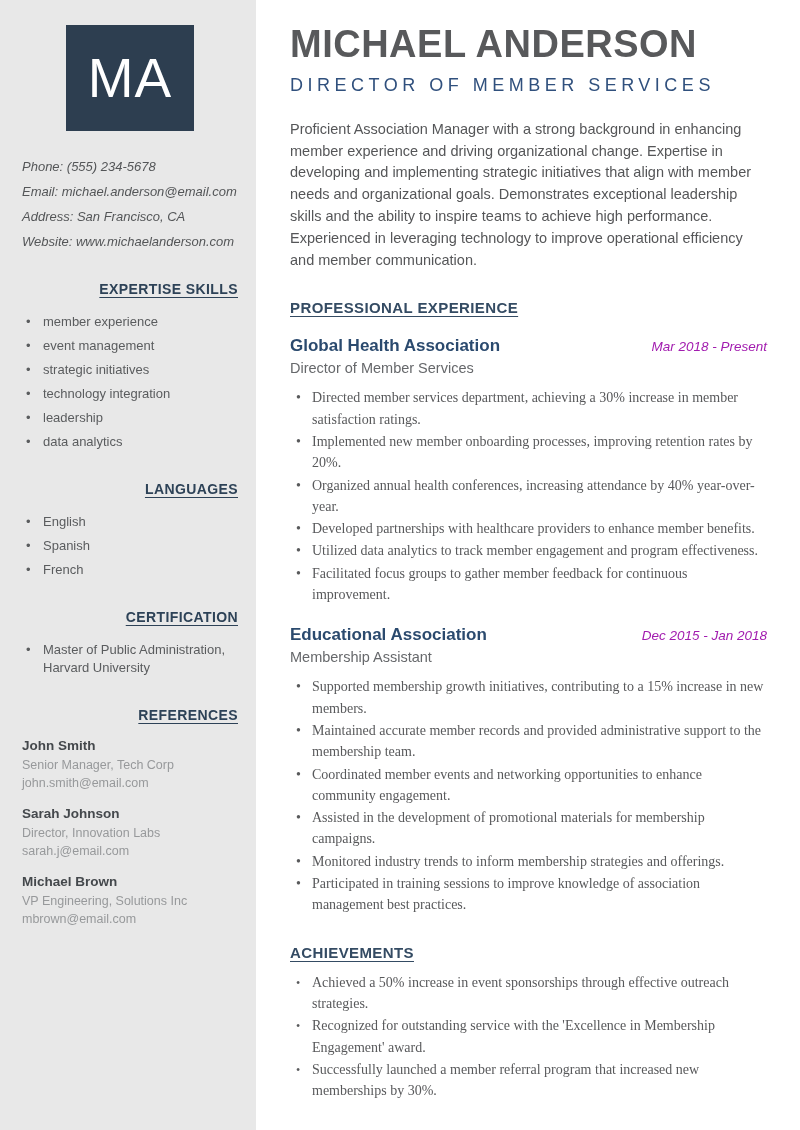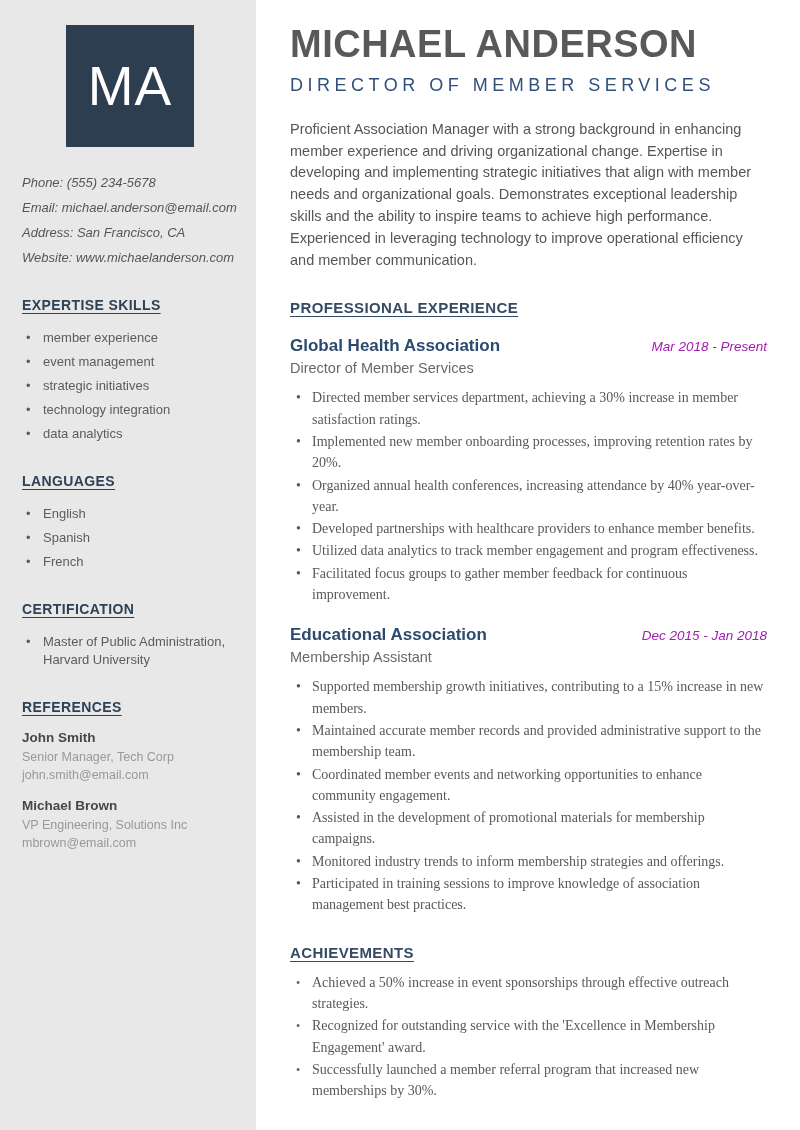--- a/index.html
+++ b/index.html
@@ -12,35 +12,35 @@
   }
   .page { display: flex; width: 800px; height: 1130px; overflow: hidden; }
 
   
   .sidebar {
     width: 256px; flex-shrink: 0; height: 100%;
     background: #e8e8e8;
     padding: 25px 18px 20px 22px;
   }
   .monogram {
-    width: 128px; height: 122px; margin: 0 auto;
+    width: 128px; height: 106px; margin: 0 auto;
     background: #2d3e50;
     display: flex; align-items: center; justify-content: center;
   }
   .monogram span {
     color: #ffffff; font-size: 55px; font-weight: 400; letter-spacing: 1px;
   }
   .contact { margin-top: 27px; font-style: italic; }
   .contact p {
     margin: 0 0 7px 0; font-size: 13px; line-height: 18px; color: #545658;
   }
   .side-heading {
     margin: 30px 0 0 0; font-size: 14px; font-weight: bold;
     color: #2d4257; letter-spacing: 0.4px;
-    text-decoration: underline; text-underline-offset: 3px;
+    text-decoration: underline; text-underline-offset: 3px; text-align: right;
   }
   .side-list { list-style: none; margin: 16px 0 0 0; padding: 0 0 0 4px; }
   .side-list li {
     position: relative; padding-left: 17px;
     font-size: 13px; line-height: 18px; color: #5a5c5e; margin-bottom: 6px;
   }
   .side-list li::before {
     content: "\2022"; position: absolute; left: 0; top: 0; color: #5a5c5e;
   }
   .ref-entry { margin-top: 15px; }
@@ -101,20 +101,21 @@
       <p>Address: San Francisco, CA</p>
       <p>Website: www.michaelanderson.com</p>
     </div>
 
     <h2 class="side-heading">EXPERTISE SKILLS</h2>
     <ul class="side-list">
       <li>member experience</li>
       <li>event management</li>
       <li>strategic initiatives</li>
       <li>technology integration</li>
+      <li>leadership</li>
       <li>data analytics</li>
     </ul>
 
     <h2 class="side-heading">LANGUAGES</h2>
     <ul class="side-list">
       <li>English</li>
       <li>Spanish</li>
       <li>French</li>
     </ul>
 
@@ -122,20 +123,25 @@
     <ul class="side-list">
       <li>Master of Public Administration, Harvard University</li>
     </ul>
 
     <h2 class="side-heading">REFERENCES</h2>
 
     <div class="ref-entry">
       <p class="ref-name">John Smith</p>
       <p class="ref-detail">Senior Manager, Tech Corp</p>
       <p class="ref-detail">john.smith@email.com</p>
+    </div>
+    <div class="ref-entry">
+      <p class="ref-name">Sarah Johnson</p>
+      <p class="ref-detail">Director, Innovation Labs</p>
+      <p class="ref-detail">sarah.j@email.com</p>
     </div>
     <div class="ref-entry">
       <p class="ref-name">Michael Brown</p>
       <p class="ref-detail">VP Engineering, Solutions Inc</p>
       <p class="ref-detail">mbrown@email.com</p>
     </div>
 
   </aside>
 
   <main class="main">

